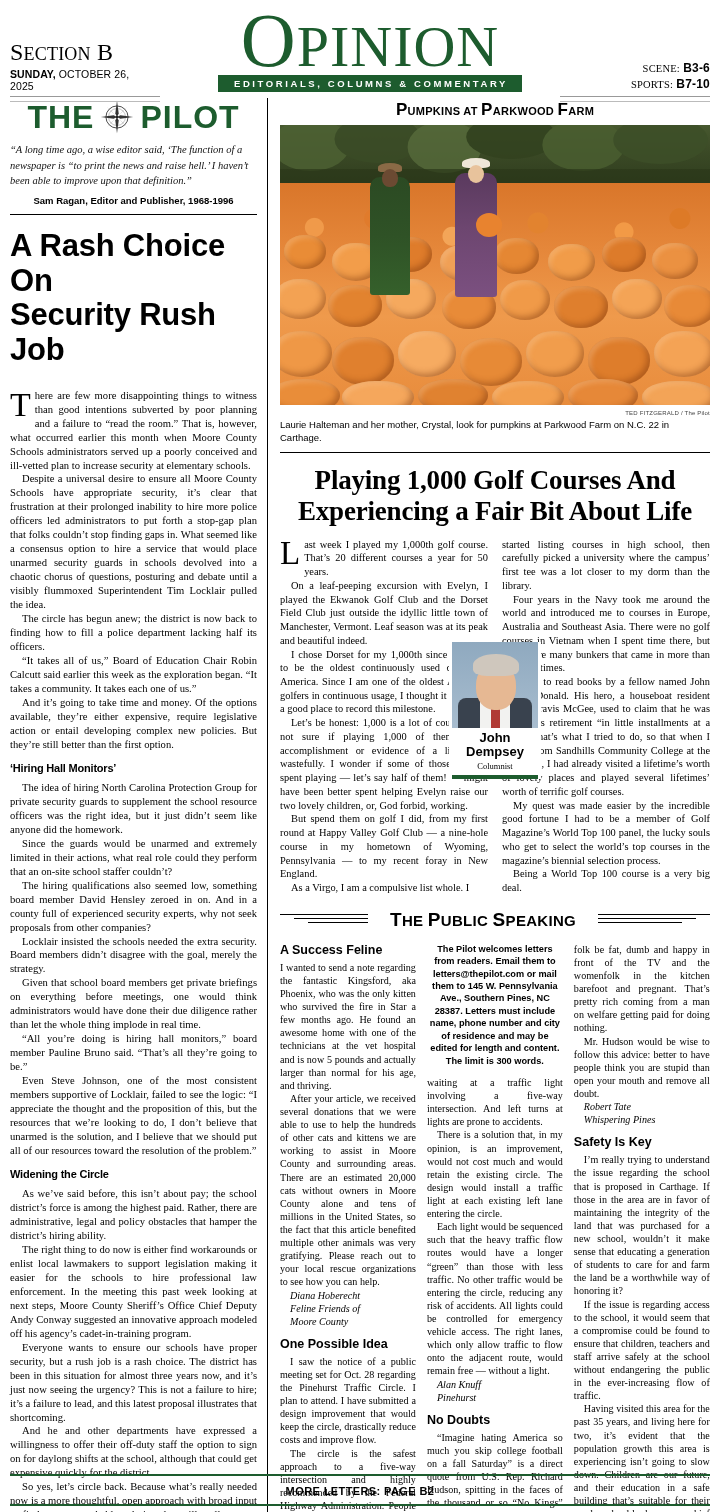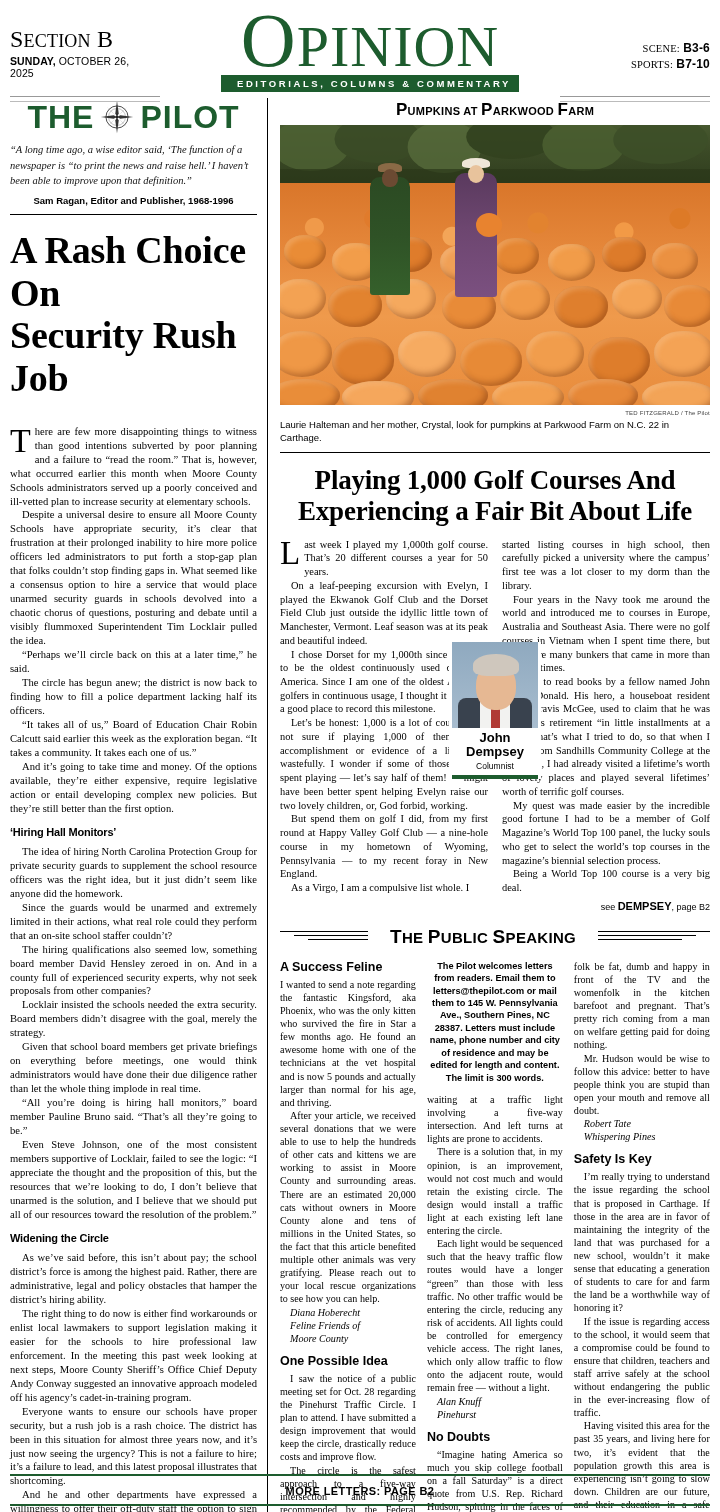--- a/index.html
+++ b/index.html
@@ -7,40 +7,40 @@
   body {
     width:720px; height:1512px;
     background:#ffffff;
     font-family:"Liberation Serif", serif;
     color:#000;
     overflow:hidden;
   }
   .page { position:relative; width:720px; height:1512px; padding:0 10px; }
 
   
-  .nameplate { display:flex; align-items:center; justify-content:space-between; padding-top:8px; }
+  .nameplate { display:flex; align-items:flex-end; justify-content:space-between; padding-top:8px; }
   .np-left { width:140px; padding-top:6px; }
   .section-b {
     font-family:"Liberation Serif", serif;
     font-size:24px; letter-spacing:0.2px; line-height:1;
   }
   .section-b .sc { font-size:18px; }
   .np-date { font-family:"Liberation Sans", sans-serif; font-size:10.5px; margin-top:4px; letter-spacing:0.1px; }
   .np-date b { font-weight:bold; }
   .np-center { flex:1; text-align:center; position:relative; }
   .opinion-word {
     font-family:"Liberation Serif", serif;
     color:#1d5c2e; font-size:76px; line-height:0.86; letter-spacing:1px;
     font-weight:normal;
   }
   .opinion-word .small { font-size:58px; }
   .kicker-bar {
     background:#1d5c2e; color:#fff; display:inline-block;
     font-family:"Liberation Sans", sans-serif; font-weight:bold;
-    font-size:9.5px; letter-spacing:2.6px; padding:3px 8px 3px 16px;
+    font-size:9.5px; letter-spacing:2.6px; padding:3px 14px 3px 16px;
     margin-top:2px;
   }
   .np-right { width:120px; text-align:right; padding-top:12px; font-family:"Liberation Serif", serif; }
   .np-right div { font-size:12px; line-height:1.35; letter-spacing:0.2px; }
   .np-right .lbl { font-size:10.5px; }
   .np-right b { font-family:"Liberation Sans", sans-serif; font-size:12px;margin-top:48px; }
   .rule-left, .rule-right { position:absolute; top:96px; height:6px; }
   .rule-left { left:10px; width:150px; border-top:1px solid #999; border-bottom:1px solid #bbb; }
   .rule-right { right:10px; width:150px; border-top:1px solid #999; border-bottom:1px solid #bbb; }
 
@@ -62,22 +62,22 @@
     font-size:10.5px; line-height:1.45; text-align:left; margin-top:8px; color:#111;
   }
   .pilot-credit {
     font-family:"Liberation Sans", sans-serif; font-weight:bold;
     font-size:9.5px; text-align:center; margin-top:7px;
   }
   .flag-rule { border-top:1px solid #000; margin-top:8px; }
 
   
   .edit-head {
-    font-family:Liberation Serif, serif;
-    font-size:38px; line-height:1.12; margin-top:14px; letter-spacing:-0.2px;
+    font-family:Liberation Sans, sans-serif;
+    font-size:31px; line-height:1.12; margin-top:14px; letter-spacing:-0.2px;
   }
   .edit-body { margin-top:10px; }
   .edit-body p {
     margin:0; font-size:10.6px; line-height:1.32; text-align:justify;
     text-indent:12px; hyphens:auto;
   }
   .edit-body p.first { text-indent:0; }
   .dropcap {
     float:left; font-size:34px; line-height:0.82; padding:2px 4px 0 0;
     font-family:"Liberation Serif", serif;
@@ -152,21 +152,21 @@
   .mug-bg { position:absolute; inset:0; background:linear-gradient(180deg,#8fa9bf 0%, #a8bdcf 100%); }
   .mug-suit { position:absolute; left:6px; bottom:0; width:74px; height:30px; background:#39424e; border-radius:8px 8px 0 0; }
   .mug-shirt { position:absolute; left:28px; bottom:0; width:30px; height:28px; background:#f2f2f0; }
   .mug-tie { position:absolute; left:39px; bottom:0; width:9px; height:26px; background:#b03a35; }
   .mug-face { position:absolute; left:24px; top:20px; width:40px; height:48px; background:#e6b893; border-radius:48% 48% 45% 45%; }
   .mug-hair { position:absolute; left:21px; top:12px; width:46px; height:22px; background:#cfc7bd; border-radius:50% 50% 30% 30%; }
   .mug-name {
     font-family:"Liberation Sans", sans-serif; font-weight:bold;
     font-size:13px; line-height:1.1; margin-top:3px;
   }
-  .mug-role { font-family:Liberation Sans, sans-serif; font-size:8.5px; margin-top:2px; }
+  .mug-role { font-family:Liberation Serif, serif; font-size:8.5px; margin-top:2px; }
   .mug-bar { height:4px; background:#1d5c2e; margin-top:4px; }
   .see-more {
     text-align:right; font-family:"Liberation Sans", sans-serif;
     font-size:9px; margin-top:5px;
   }
   .see-more b { font-size:11px; }
 
   
   .ps-head-wrap { display:flex; align-items:center; gap:22px; margin-top:14px; }
   .ps-rules { flex:0 0 88px; }
@@ -270,21 +270,20 @@
       </div>
 
       <h1 class="edit-head">
         <span>A Rash Choice On</span><br>
         <span>Security Rush Job</span>
       </h1>
 
       <div class="edit-body">
         <p class="first"><span class="dropcap">T</span><span>here are few more disappointing things to witness than good intentions subverted by poor planning and a failure to “read the room.” That is, however, what occurred earlier this month when Moore County Schools administrators served up a poorly conceived and ill-vetted plan to increase security at elementary schools.</span></p>
         <p>Despite a universal desire to ensure all Moore County Schools have appropriate security, it’s clear that frustration at their prolonged inability to hire more police officers led administrators to put forth a stop-gap plan that folks couldn’t stop finding gaps in. What seemed like a consensus option to hire a service that would place unarmed security guards in schools devolved into a chaotic chorus of questions, posturing and debate until a visibly flummoxed Superintendent Tim Locklair pulled the idea.</p>
-        <p>“Perhaps we’ll circle back on this at a later time,” he said.</p>
         <p>The circle has begun anew; the district is now back to finding how to fill a police department lacking half its officers.</p>
         <p>“It takes all of us,” Board of Education Chair Robin Calcutt said earlier this week as the exploration began. “It takes a community. It takes each one of us.”</p>
         <p>And it’s going to take time and money. Of the options available, they’re either expensive, require legislative action or entail developing complex new policies. But they’re still better than the first option.</p>
 
         <div class="subhead">‘Hiring Hall Monitors’</div>
 
         <p class="first" style="text-indent:12px">The idea of hiring North Carolina Protection Group for private security guards to supplement the school resource officers was the right idea, but it just didn’t seem like anyone did the homework.</p>
         <p>Since the guards would be unarmed and extremely limited in their actions, what real role could they perform that an on-site school staffer couldn’t?</p>
         <p>The hiring qualifications also seemed low, something board member David Hensley zeroed in on. And in a county full of experienced security experts, why not seek proposals from other companies?</p>
         <p>Locklair insisted the schools needed the extra security. Board members didn’t disagree with the goal, merely the strategy.</p>
@@ -405,23 +404,20 @@
           </div>
           <div class="mug-name">
             <span>John</span><br>
             <span>Dempsey</span>
           </div>
           <div class="mug-role">Columnist</div>
           <div class="mug-bar"></div>
         </div>
       </div>
 
-      <div class="see-more">
-        <span>see </span><b>DEMPSEY</b><span>, page B2</span>
-      </div>
 
       <div class="ps-head-wrap">
         <div class="ps-rules">
             <div></div>
             <div></div>
             <div></div>
           </div>
         <div class="ps-title">
           <span>T</span><span class="sc">HE </span><span>P</span><span class="sc">UBLIC </span><span>S</span><span class="sc">PEAKING</span>
         </div>

